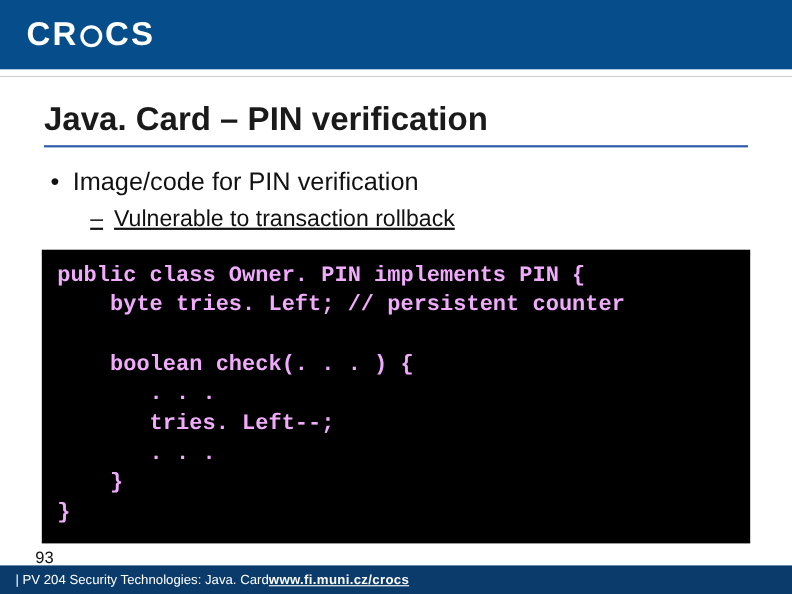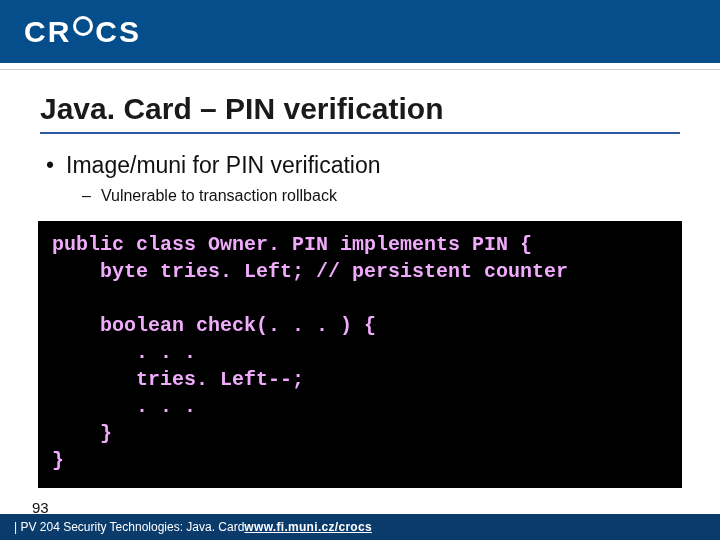--- a/index.html
+++ b/index.html
@@ -2,30 +2,30 @@
 <html><head>
 <meta charset="utf-8">
 <style>
   * { margin: 0; padding: 0; box-sizing: border-box; }
   html, body { width: 720px; height: 540px; font-family: Arial, Helvetica, sans-serif; background: #fff; overflow: hidden; }
 
   .slide { width: 720px; height: 540px; position: relative; display: flex; flex-direction: column; }
 
   .header-bar { background: #064e8b; height: 64px; width: 100%; display: flex; align-items: center; padding-left: 24px; position: relative; }
   .header-bar::after { content:""; position:absolute; left:0; right:0; bottom:-6px; height:6px; background:#fff; border-bottom:1px solid #d0d0d0; }
-  .logo { color:#fff; font-weight:700; font-size:30px; letter-spacing:2px; font-family: Arial, sans-serif; display:flex; gap:2px; }
+  .logo { color:#fff; font-weight:700; font-size:30px; letter-spacing:2px; font-family: Arial, sans-serif; display:flex; align-items:center; gap:2px; }
   .logo .ring { display:inline-block; width:20px; height:20px; border:3px solid #fff; border-radius:50%; position:relative; top:1px; }
 
   .content { flex:1; padding: 28px 40px 4px 40px; }
   .title { font-size: 30px; font-weight: 700; color:#1a1a1a; margin-bottom: 6px; }
   .title-rule { height:2px; background:#2f5aa8; width:100%; margin-bottom:18px; }
 
   .bullet-l1 { font-size:23px; color:#111; margin-left:6px; margin-bottom:8px; }
   .bullet-l1::before { content:"\2022"; margin-right:12px; }
-  .bullet-l2 { font-size:16px; color:#111; margin-left:42px; margin-bottom:16px; }
+  .bullet-l2 { font-size:21px; color:#111; margin-left:42px; margin-bottom:16px;text-decoration:underline; }
   .bullet-l2::before { content:"\2013"; margin-right:10px; }
 
   .code-block { background:#000; color:#f0abfc; font-family: "Courier New", Courier, monospace; font-size:20px; font-weight:700; line-height:1.35; padding:10px 14px 14px 14px; white-space:pre; margin: 0 -2px; }
 
   .footer { position:absolute; left:0; right:0; bottom:0; height:26px; background:#0a3b6b; color:#fff; display:flex; align-items:center; padding:0 18px 0 14px; font-size:12px; }
   .footer-left { display:flex; align-items:center; gap:4px; }
   .page-num { position:absolute; left:32px; bottom:24px; font-size:15px; color:#111;text-align:center; }
   .footer-url { font-weight:700; letter-spacing:0.3px;text-decoration:underline; }
 </style>
 </head>
@@ -38,21 +38,21 @@
       <span>CR</span>
       <span class="ring"></span>
       <span>CS</span>
     </div>
   </div>
 
   <div class="content">
     <div class="title">Java. Card – PIN verification</div>
     <div class="title-rule"></div>
 
-    <div class="bullet-l1">Image/muni for PIN verification</div>
+    <div class="bullet-l1">Image/code for PIN verification</div>
     <div class="bullet-l2">Vulnerable to transaction rollback</div>
 
     <div class="code-block">public class Owner. PIN implements PIN {
     byte tries. Left; // persistent counter
 
     boolean check(. . . ) {
        . . .
        tries. Left--;
        . . .
     }

